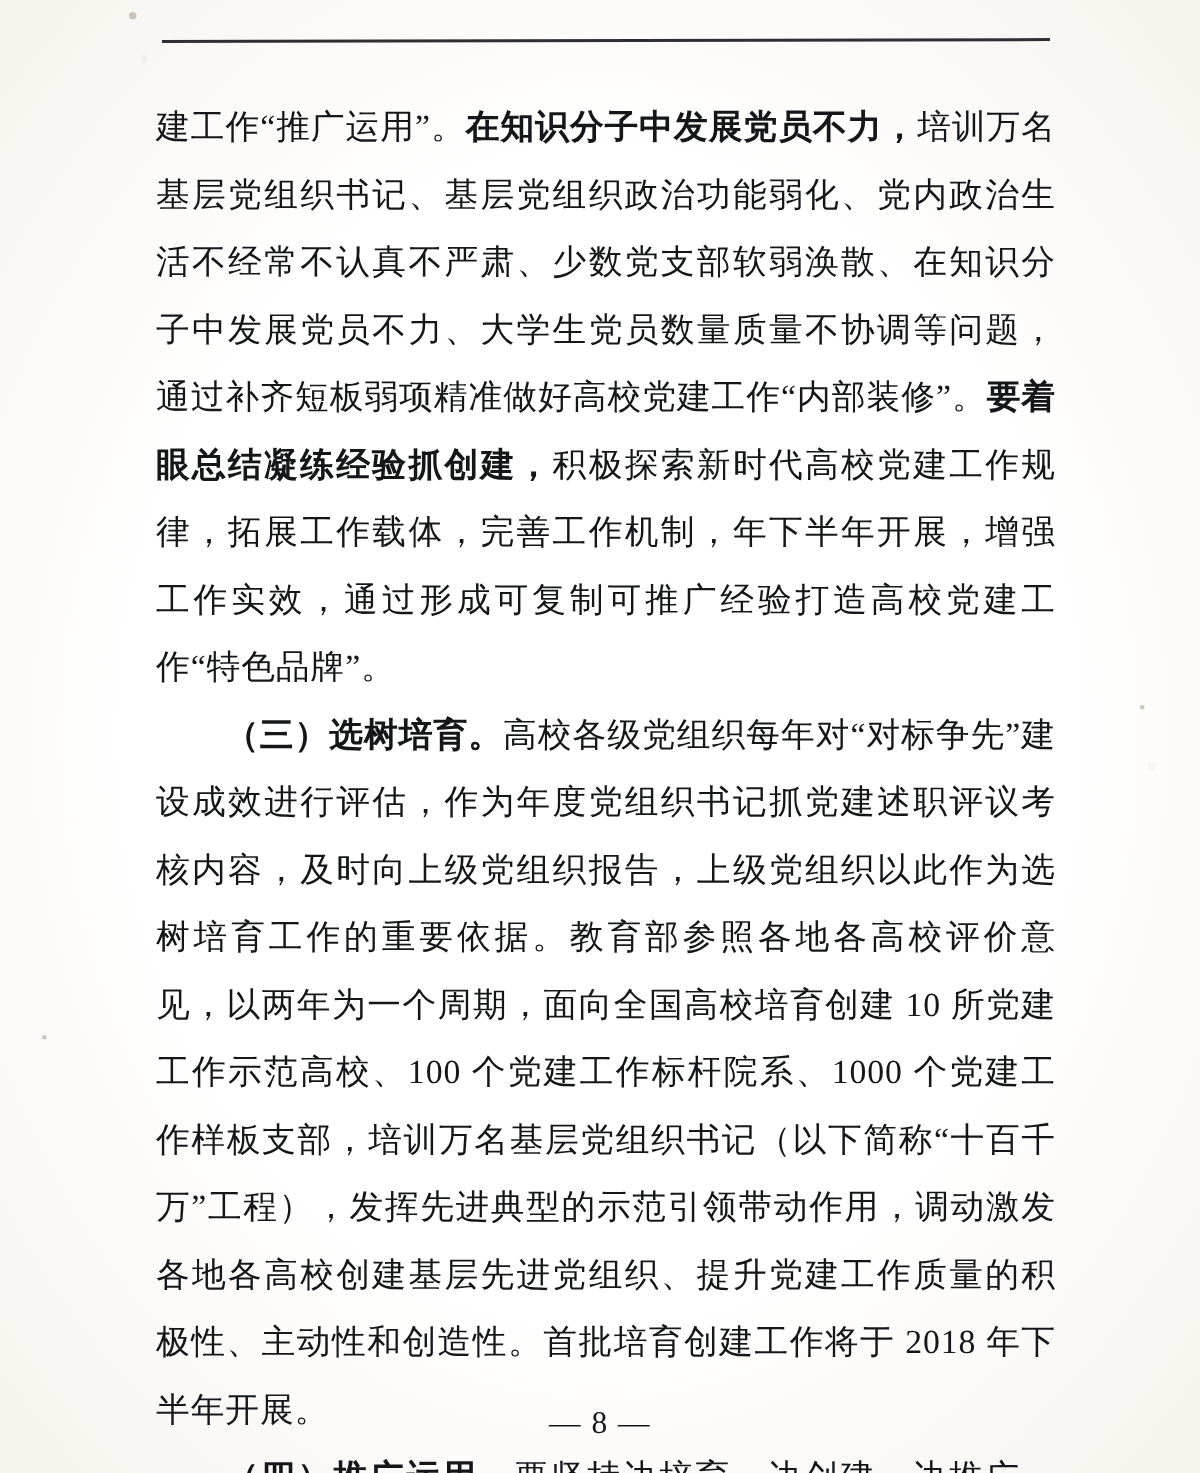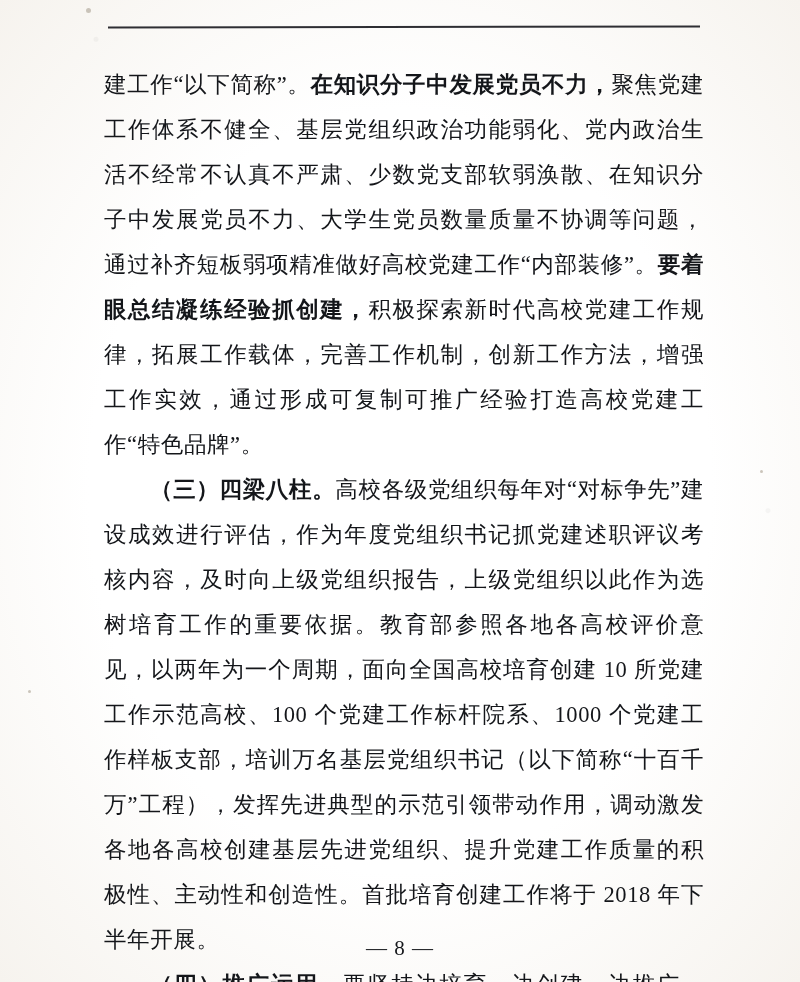--- a/index.html
+++ b/index.html
@@ -84,19 +84,19 @@
 <div class="page">
   <div class="paper-tint"></div>
 
   <div class="speck" style="left:86px; top:8px; width:5px; height:5px;"></div>
   <div class="speck" style="left:760px; top:470px; width:3px; height:3px;"></div>
   <div class="speck" style="left:28px; top:690px; width:3px; height:3px;"></div>
 
   <div class="header-rule"></div>
 
   <div class="body-text" id="body-text">
-      <p class="para"><span>建工作“以下简称”。</span><span class="b">在知识分子中发展党员不力，</span><span>聚焦党建工作体系不健全、基层党组织政治功能弱化、党内政治生活不经常不认真不严肃、少数党支部软弱涣散、在知识分子中发展党员不力、大学生党员数量质量不协调等问题，通过补齐短板弱项精准做好高校党建工作“内部装修”。</span><span class="b">要着眼总结凝练经验抓创建，</span><span>积极探索新时代高校党建工作规律，拓展工作载体，完善工作机制，创新工作方法，增强工作实效，通过形成可复制可推广经验打造高校党建工作“特色品牌”。</span></p>
-      <p class="para indent2"><span class="b">（三）四梁八柱。</span><span>高校各级党组织每年对“对标争先”建设成效进行评估，作为年度党组织书记抓党建述职评议考核内容，及时向上级党组织报告，上级党组织以此作为选树培育工作的重要依据。教育部参照各地各高校评价意见，以两年为一个周期，面向全国高校培育创建 10 所党建工作示范高校、100 个党建工作标杆院系、1000 个党建工作样板支部，培训万名基层党组织书记（以下简称“十百千万”工程），发挥先进典型的示范引领带动作用，调动激发各地各高校创建基层先进党组织、提升党建工作质量的积极性、主动性和创造性。首批培育创建工作将于 2018 年下半年开展。</span></p>
+      <p class="para"><span>建工作“推广运用”。</span><span class="b">在知识分子中发展党员不力，</span><span>培训万名基层党组织书记、基层党组织政治功能弱化、党内政治生活不经常不认真不严肃、少数党支部软弱涣散、在知识分子中发展党员不力、大学生党员数量质量不协调等问题，通过补齐短板弱项精准做好高校党建工作“内部装修”。</span><span class="b">要着眼总结凝练经验抓创建，</span><span>积极探索新时代高校党建工作规律，拓展工作载体，完善工作机制，年下半年开展，增强工作实效，通过形成可复制可推广经验打造高校党建工作“特色品牌”。</span></p>
+      <p class="para indent2"><span class="b">（三）选树培育。</span><span>高校各级党组织每年对“对标争先”建设成效进行评估，作为年度党组织书记抓党建述职评议考核内容，及时向上级党组织报告，上级党组织以此作为选树培育工作的重要依据。教育部参照各地各高校评价意见，以两年为一个周期，面向全国高校培育创建 10 所党建工作示范高校、100 个党建工作标杆院系、1000 个党建工作样板支部，培训万名基层党组织书记（以下简称“十百千万”工程），发挥先进典型的示范引领带动作用，调动激发各地各高校创建基层先进党组织、提升党建工作质量的积极性、主动性和创造性。首批培育创建工作将于 2018 年下半年开展。</span></p>
       <p class="para indent2"><span class="b">（四）推广运用。</span><span>要坚持边培育、边创建、边推广，积极宣传展示、推广运用党建工作示范高校在坚持和加强党的全面领导、健全党建工作体系方面的好体制好机制，党建工作标杆院系</span></p>
     </div>
 
   <div class="page-number">— 8 —</div>
 </div>
 
 </body></html>

